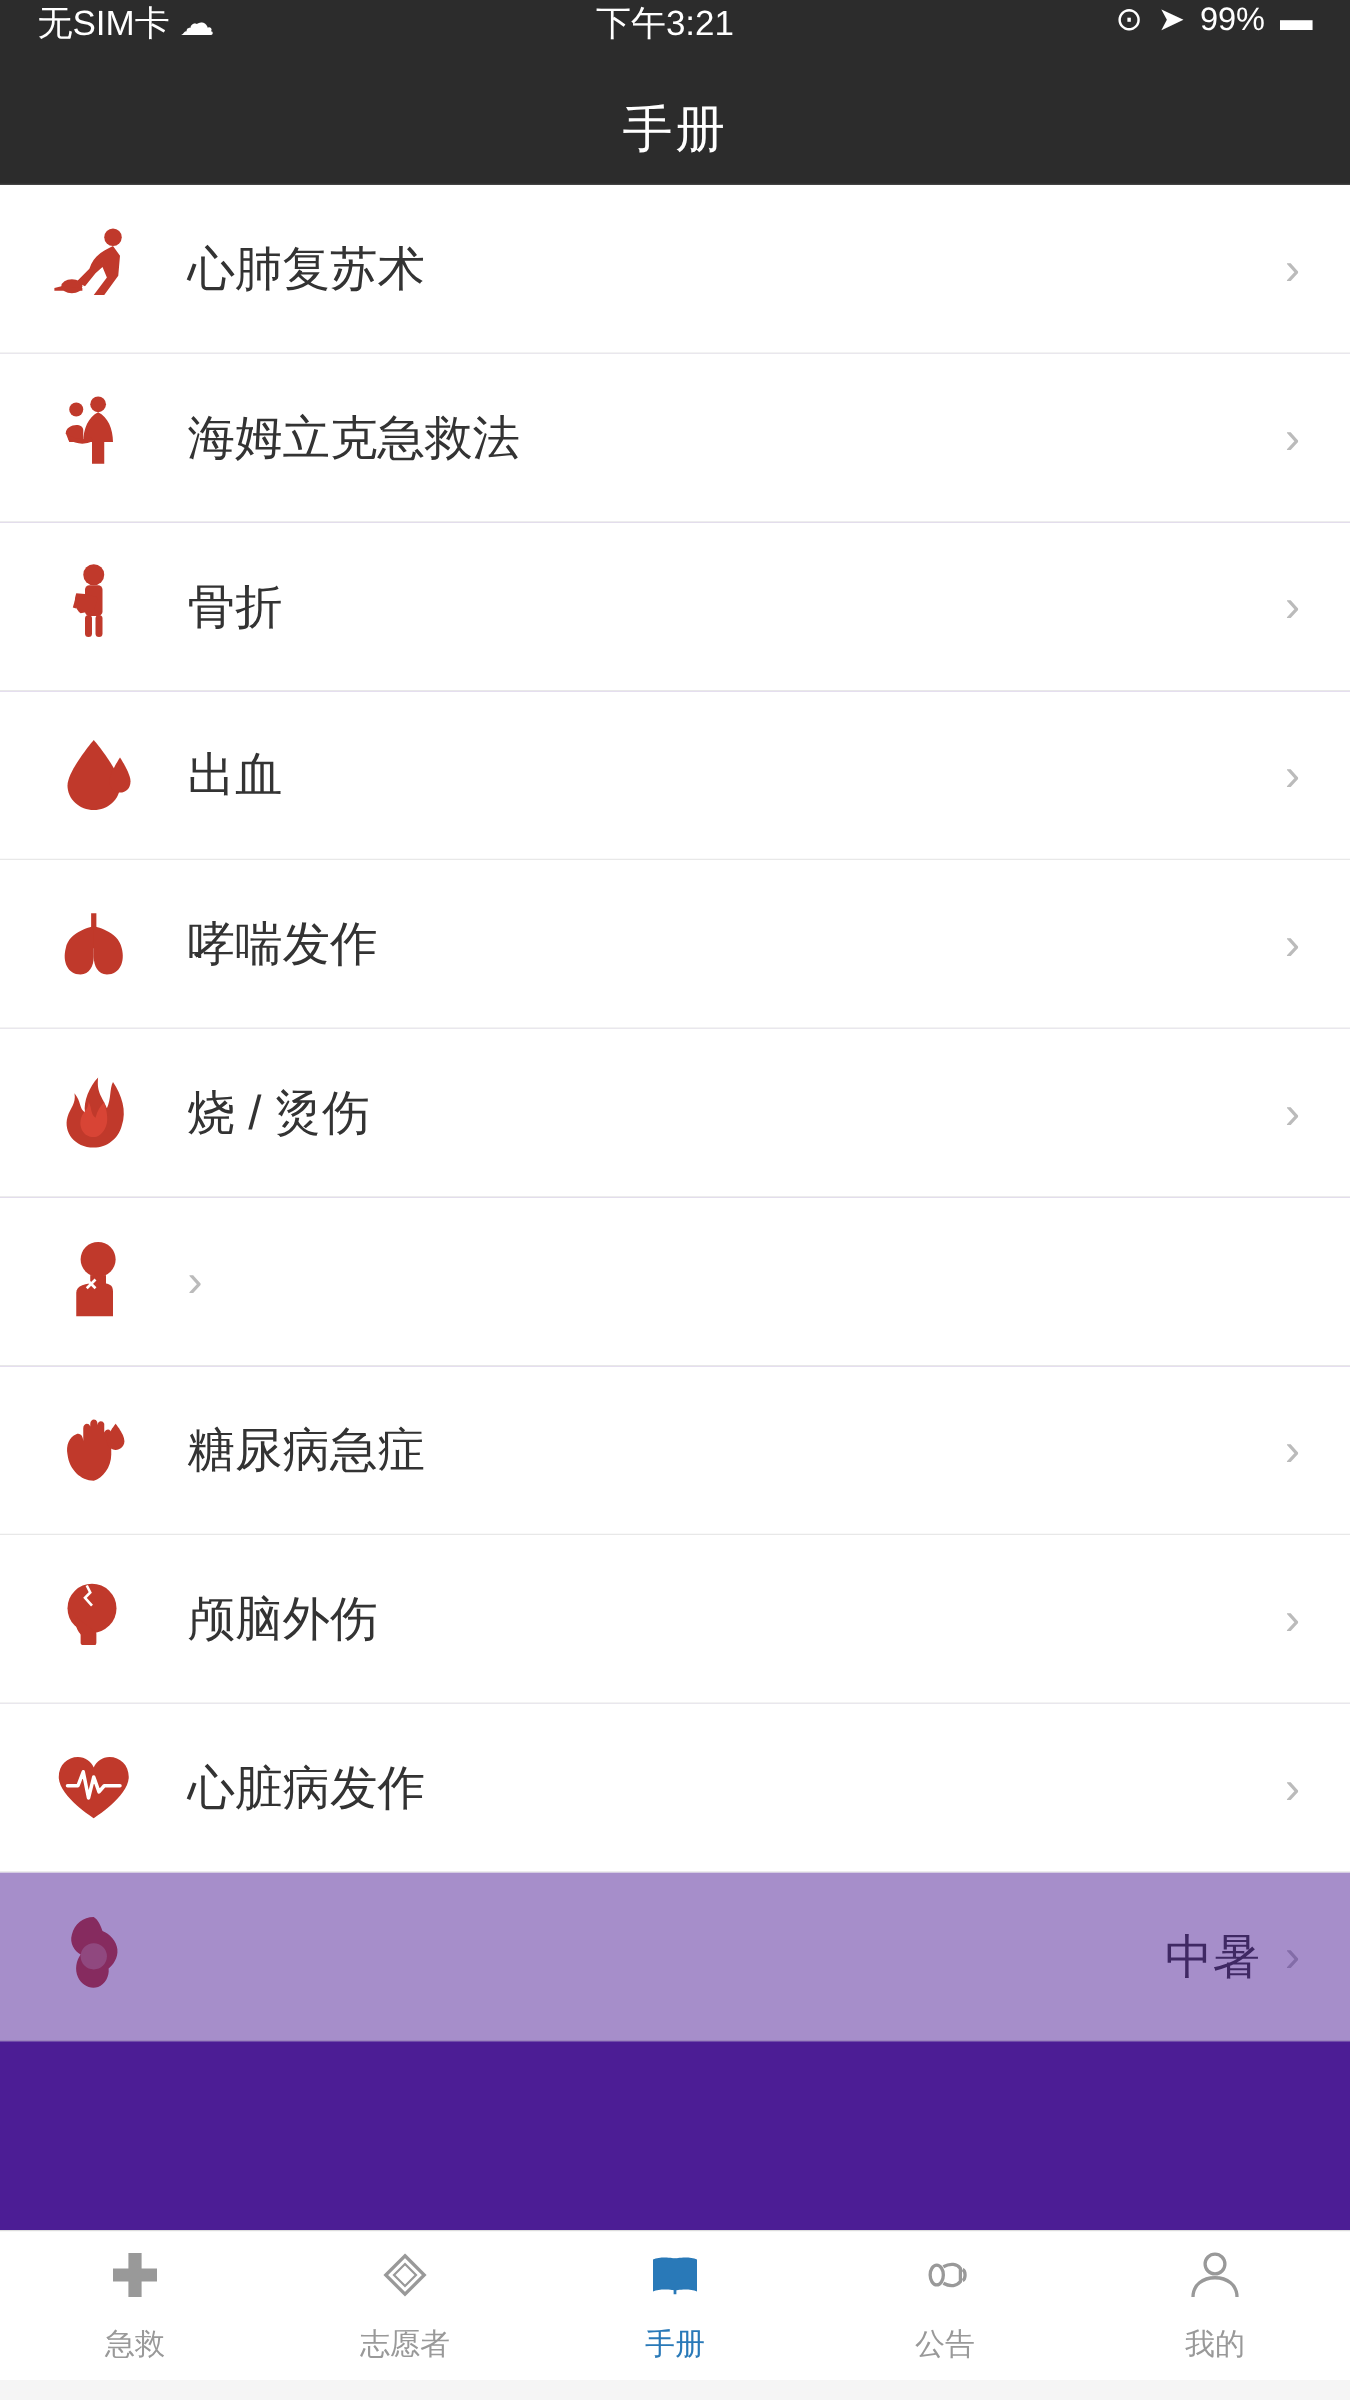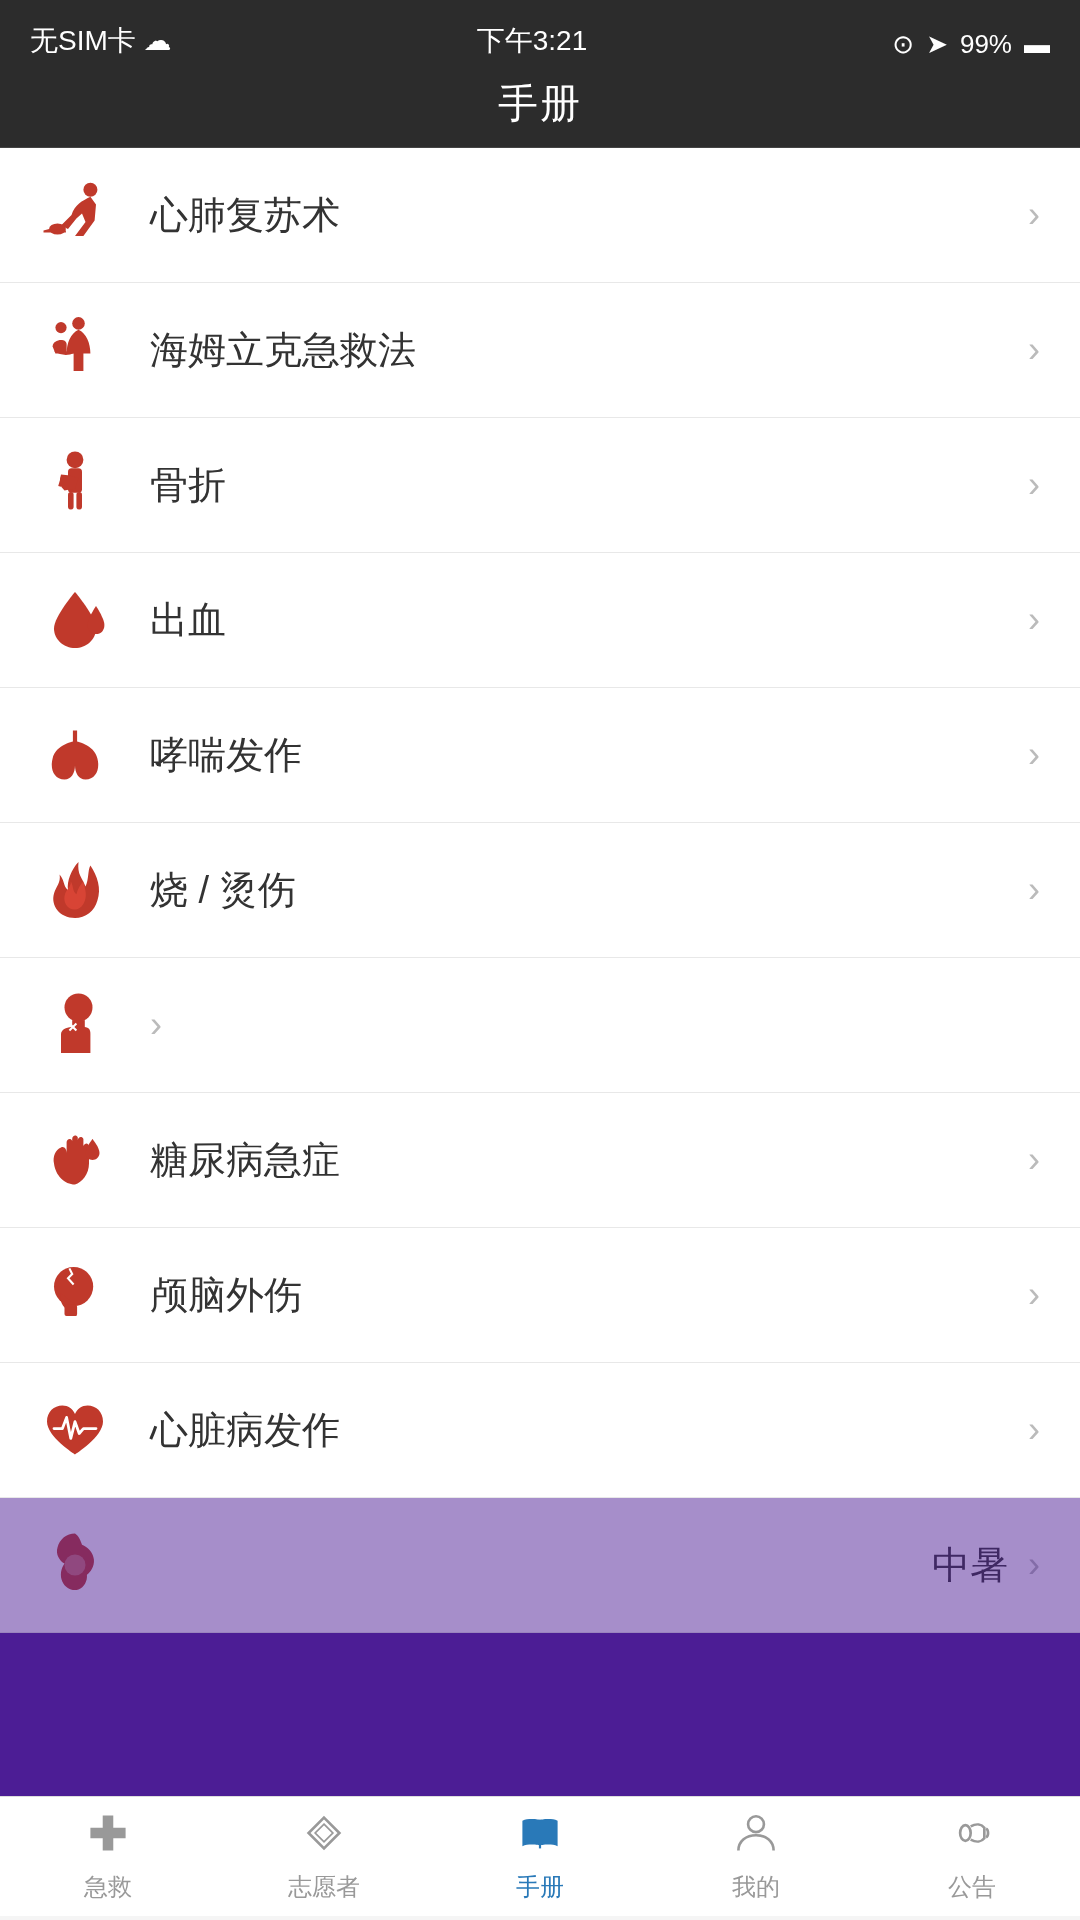--- a/index.html
+++ b/index.html
@@ -11,21 +11,21 @@
       background: #f5f5f5;
       overflow: hidden;
       position: relative;
     }
 
     
     .status-bar {
       height: 60px;
       background: #2c2c2c;
       display: flex;
-      align-items: flex-end;
+      align-items: flex-start;
       justify-content: space-between;
       padding: 0 30px;
       color: white;
       font-size: 28px;
     }
     .status-left { display: flex; align-items: center; gap: 14px; }
     .status-center { font-size: 28px; font-weight: 400; }
     .status-right { display: flex; align-items: center; gap: 12px; font-size: 26px; }
 
     
@@ -82,21 +82,21 @@
     }
     .list-item .chevron {
       color: #bbb;
       font-size: 36px;
       margin-left: 20px;
     }
 
     
     .tab-bar {
       position: absolute;
-      bottom: 4px;
+      bottom: 16px;
       left: 0;
       width: 1080px;
       height: 120px;
       background: white;
       border-top: 1px solid #ddd;
       display: flex;
       align-items: center;
     }
     .tab-item {
       flex: 1;
@@ -338,32 +338,32 @@
         <path d="M50 20 C50 20 75 15 90 22 L90 80 C75 73 50 78 50 78" fill="#2979b8"></path>
       </svg>
     </div>
     <span class="tab-label" style="color:#2979b8;">手册</span>
   </div>
 
   <div class="tab-item">
     <div class="tab-icon">
       <svg width="44" height="44" viewBox="0 0 100 100" fill="none" stroke="#999" stroke-width="6">
 
-        <circle cx="50" cy="30" r="18" stroke="#999" stroke-width="6" fill="none"></circle>
-        <path d="M10 90 C10 68 28 55 50 55 C72 55 90 68 90 90" stroke="#999" stroke-width="6" fill="none"></path>
-      </svg>
-    </div>
-    <span class="tab-label">我的</span>
-  </div>
-
-  <div class="tab-item">
-    <div class="tab-icon">
-      <svg width="44" height="44" viewBox="0 0 100 100" fill="none" stroke="#999" stroke-width="6">
-
         <ellipse cx="35" cy="50" rx="12" ry="18" stroke="#999" stroke-width="6" fill="none"></ellipse>
         <path d="M47 35 C60 28 72 30 78 38 L78 62 C72 70 60 72 47 65" stroke="#999" stroke-width="6" fill="none"></path>
         <path d="M82 40 C88 43 88 57 82 60" stroke="#999" stroke-width="6" fill="none"></path>
       </svg>
     </div>
     <span class="tab-label">公告</span>
   </div>
 
+  <div class="tab-item">
+    <div class="tab-icon">
+      <svg width="44" height="44" viewBox="0 0 100 100" fill="none" stroke="#999" stroke-width="6">
+
+        <circle cx="50" cy="30" r="18" stroke="#999" stroke-width="6" fill="none"></circle>
+        <path d="M10 90 C10 68 28 55 50 55 C72 55 90 68 90 90" stroke="#999" stroke-width="6" fill="none"></path>
+      </svg>
+    </div>
+    <span class="tab-label">我的</span>
+  </div>
+
 </div>
 
 </body></html>

